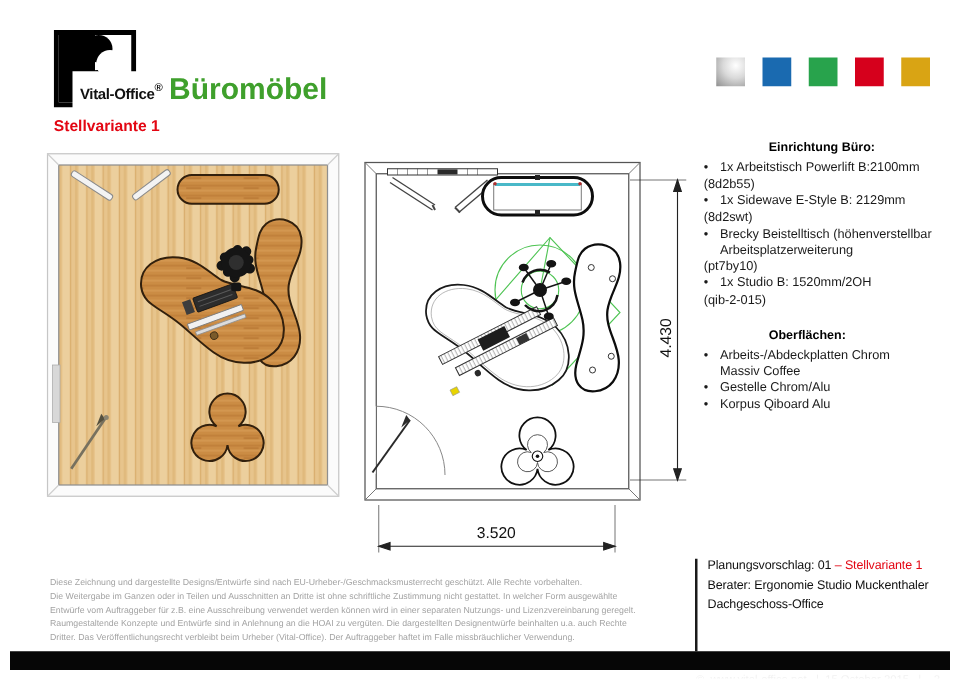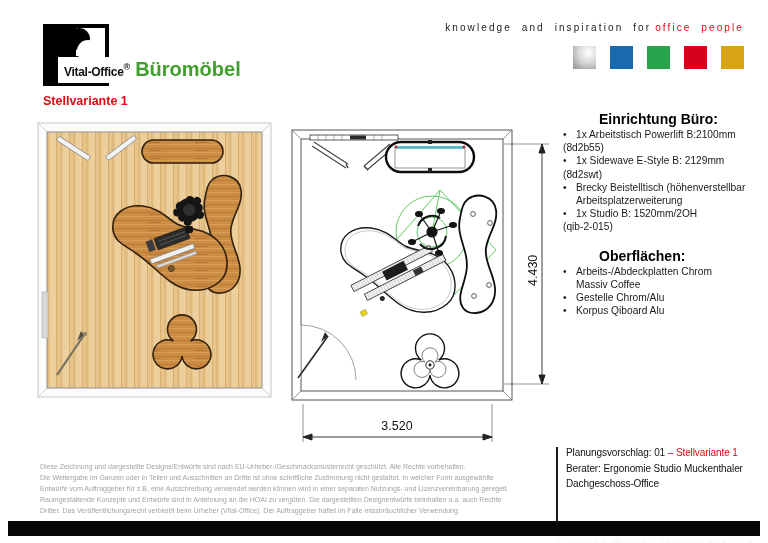--- a/index.html
+++ b/index.html
@@ -3,34 +3,34 @@
 <meta charset="utf-8">
 <style>
   html,body{margin:0;padding:0;background:#fff;}
   .page{position:relative;width:768px;height:543px;background:#fff;overflow:hidden;
         font-family:"Liberation Sans",sans-serif;color:#1a1a1a;}
   
   .logo-svg{position:absolute;left:43px;top:24px;}
   .brand{position:absolute;left:58px;top:57px;background:#fff;padding:1px 6px 2px 6px;white-space:nowrap;}
   .brand .name{font-size:12px;font-weight:bold;color:#111;letter-spacing:-0.3px;}
   .brand sup{font-size:9px;font-weight:bold;color:#111;}
-  .brand .product{font-size:20px;font-weight:bold;margin-left:5px;}
+  .brand .product{font-size:24px;font-weight:bold;margin-left:5px;}
   .page-title{position:absolute;left:43px;top:94px;font-size:12.5px;font-weight:bold;text-align:center;}
   .tagline{position:absolute;right:24px;top:22px;font-size:10px;letter-spacing:2.1px;word-spacing:5px;
            color:#1c1c1c;white-space:nowrap;}
   .tagline .red{margin-left:4px;}
   .palette{position:absolute;right:24px;top:46px;display:flex;gap:14px;}
   .palette .sq{width:23px;height:23px;}
   
   .plan-left{position:absolute;left:37px;top:122px;}
   .plan-right{position:absolute;left:290px;top:128px;}
   .plan-right text, .plan-left text{font-family:"Liberation Sans",sans-serif;}
   
   .details{position:absolute;left:563px;top:112px;width:200px;font-size:10.2px;line-height:13.2px;}
-  .details h3{margin:0 0 2px 0;font-size:14px;line-height:14px;font-weight:bold;color:#000;padding-left:36px;}
+  .details h3{margin:0 0 2px 16px;font-size:10px;line-height:14px;font-weight:bold;color:#000;padding-left:36px;}
   .details .sect2{margin-top:15px;}
   .row{white-space:nowrap;}
   .row .b{display:inline-block;width:13px;text-align:left;color:#1a1a1a;}
   .row.ind{padding-left:13px;}
   
   .legal{position:absolute;left:40px;top:461px;width:512px;font-size:7px;line-height:11.1px;
          color:#a3a3a3;white-space:nowrap;}
   .divider-v{position:absolute;left:556px;top:447px;width:2px;height:74px;background:#1a1a1a;}
   .proposal{position:absolute;left:566px;top:445px;font-size:10px;line-height:15.5px;color:#111;
             letter-spacing:-0.1px;white-space:nowrap;}
@@ -47,23 +47,20 @@
 
   <svg class="logo-svg" width="66" height="62" viewBox="0 0 66 62">
     <rect x="2" y="2" width="62" height="58" fill="#ffffff" stroke="#000000" stroke-width="4"></rect>
     <rect x="4" y="4" width="29" height="54" fill="#000000"></rect>
     <circle cx="36" cy="15" r="11" fill="#000000"></circle>
     <circle cx="35" cy="45" r="13" fill="#000000"></circle>
     <circle cx="45" cy="27" r="11" fill="#ffffff"></circle>
   </svg>
   <div class="brand">
     <span class="name">Vital-Office</span><sup>®</sup><span class="product green">Büromöbel</span>
-  </div>
-  <div class="tagline">
-    <span>knowledge and inspiration for</span><span class="red">office people</span>
   </div>
   <div class="palette">
     <div class="sq" style="background: radial-gradient(circle at 68% 28%, rgb(255, 255, 255) 0%, rgb(217, 217, 217) 45%, rgb(143, 143, 143) 100%);"></div>
     <div class="sq" style="background: rgb(26, 106, 176);"></div>
     <div class="sq" style="background: rgb(40, 163, 76);"></div>
     <div class="sq" style="background: rgb(214, 0, 28);"></div>
     <div class="sq" style="background: rgb(217, 164, 20);"></div>
   </div>
   <div class="page-title red">Stellvariante 1</div>
 
@@ -240,20 +237,21 @@
   </svg>
 
   <div class="details">
     <h3>Einrichtung Büro:</h3>
     <div class="row"><span class="b">•</span><span>1x Arbeitstisch Powerlift B:2100mm</span></div>
     <div class="row"><span>(8d2b55)</span></div>
     <div class="row"><span class="b">•</span><span>1x Sidewave E-Style B: 2129mm</span></div>
     <div class="row"><span>(8d2swt)</span></div>
     <div class="row"><span class="b">•</span><span>Brecky Beistelltisch (höhenverstellbar</span></div>
     <div class="row ind"><span>Arbeitsplatzerweiterung</span></div>
+    <div class="row"><span>(pt7by10)</span></div>
     <div class="row"><span class="b">•</span><span>1x Studio B: 1520mm/2OH</span></div>
     <div class="row"><span>(qib-2-015)</span></div>
 
     <h3 class="sect2">Oberflächen:</h3>
     <div class="row"><span class="b">•</span><span>Arbeits-/Abdeckplatten Chrom</span></div>
     <div class="row ind"><span>Massiv  Coffee</span></div>
     <div class="row"><span class="b">•</span><span>Gestelle Chrom/Alu</span></div>
     <div class="row"><span class="b">•</span><span>Korpus Qiboard Alu</span></div>
   </div>
 

